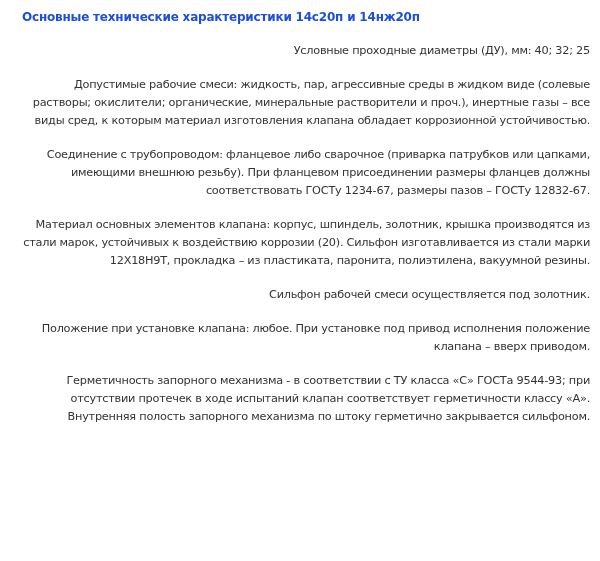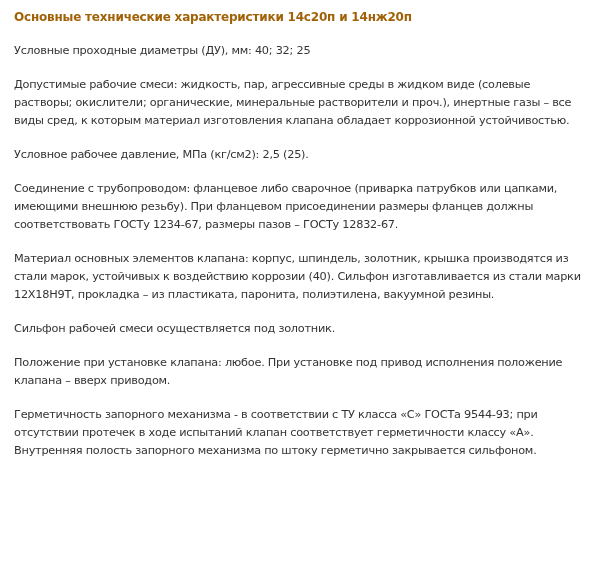--- a/index.html
+++ b/index.html
@@ -12,40 +12,40 @@
       height: 561px;
       overflow: hidden;
       font-family: "DejaVu Sans", "Liberation Sans", sans-serif;
     }
     .content {
       padding: 8px 10px 0 14px;
     }
     .title {
       font-family: "DejaVu Sans", sans-serif;
       font-weight: bold;
-      color: #a16207;
+      color: #1d4ed8;
       font-size: 12px;
       line-height: 18px;
-      margin: 0 0 16px 0;
+      margin: 0 0 16px 8px;
       letter-spacing: -0.2px;
     }
     .para {
       font-size: 11.3px;
       line-height: 18px;
       color: #333333;
       margin: 0 0 16px 0;
       letter-spacing: -0.25px;
+      text-align: right;
     }
   </style>
 </head>
 <body>
 
 <div class="content">
   <h2 class="title">Основные технические характеристики 14с20п и 14нж20п</h2>
   <p class="para">Условные проходные диаметры (ДУ), мм: 40; 32; 25</p>
   <p class="para">Допустимые рабочие смеси: жидкость, пар, агрессивные среды в жидком виде (солевые растворы; окислители; органические, минеральные растворители и проч.), инертные газы – все виды сред, к которым материал изготовления клапана обладает коррозионной устойчивостью.</p>
-  <p class="para">Условное рабочее давление, МПа (кг/см2): 2,5 (25).</p>
   <p class="para">Соединение с трубопроводом: фланцевое либо сварочное (приварка патрубков или цапками, имеющими внешнюю резьбу). При фланцевом присоединении размеры фланцев должны соответствовать ГОСТу 1234-67, размеры пазов – ГОСТу 12832-67.</p>
-  <p class="para">Материал основных элементов клапана: корпус, шпиндель, золотник, крышка производятся из стали марок, устойчивых к воздействию коррозии (40). Сильфон изготавливается из стали марки 12Х18Н9Т, прокладка – из пластиката, паронита, полиэтилена, вакуумной резины.</p>
+  <p class="para">Материал основных элементов клапана: корпус, шпиндель, золотник, крышка производятся из стали марок, устойчивых к воздействию коррозии (20). Сильфон изготавливается из стали марки 12Х18Н9Т, прокладка – из пластиката, паронита, полиэтилена, вакуумной резины.</p>
   <p class="para">Сильфон рабочей смеси осуществляется под золотник.</p>
   <p class="para">Положение при установке клапана: любое. При установке под привод исполнения положение клапана – вверх приводом.</p>
   <p class="para">Герметичность запорного механизма - в соответствии с ТУ класса «С» ГОСТа 9544-93; при отсутствии протечек в ходе испытаний клапан соответствует герметичности классу «А». Внутренняя полость запорного механизма по штоку герметично закрывается сильфоном.</p>
 </div>
 
 </body></html>

